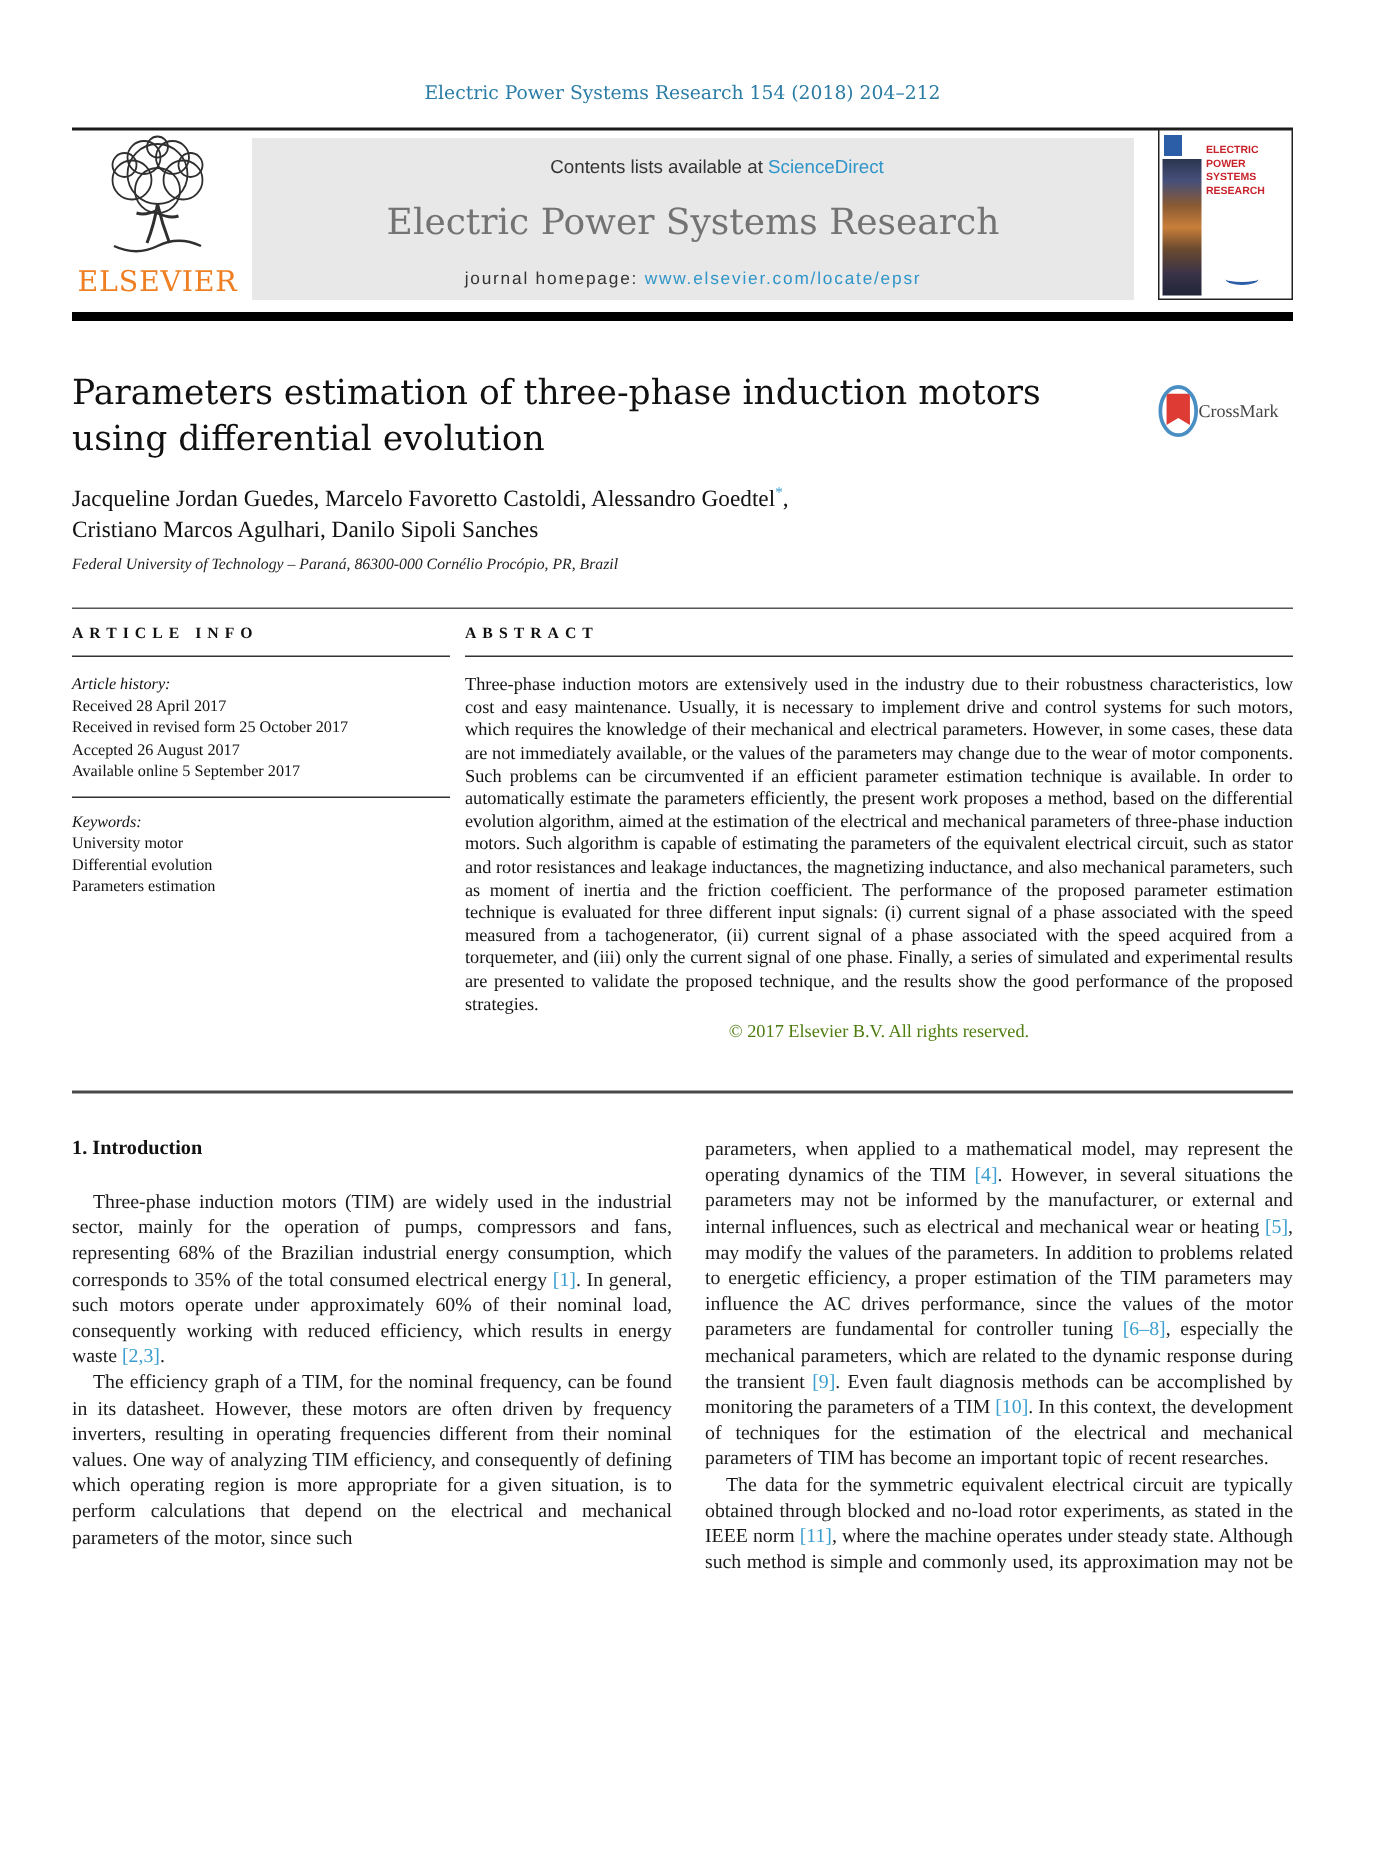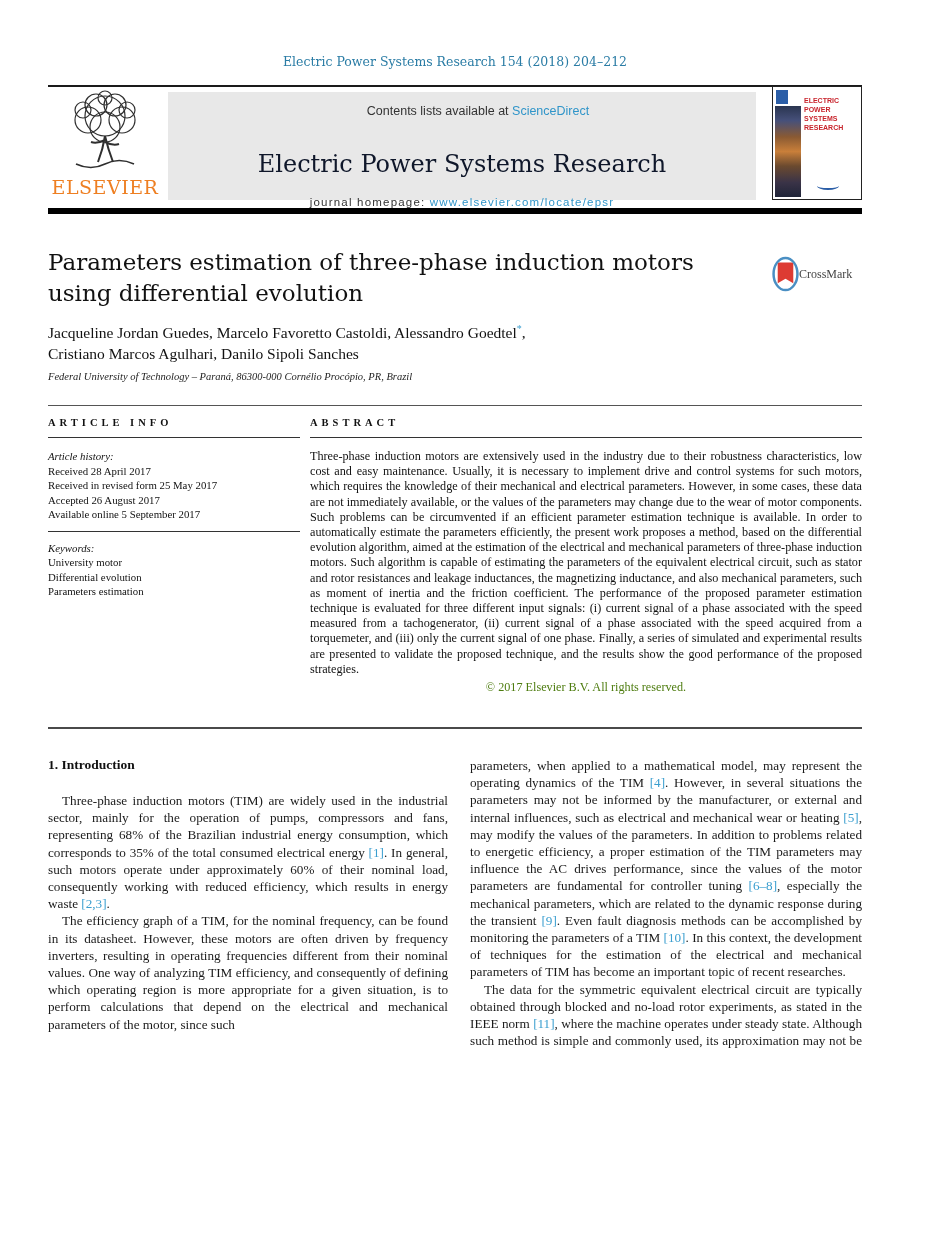--- a/index.html
+++ b/index.html
@@ -12,21 +12,21 @@
   .rule-top{position:absolute;top:85px;left:48px;width:814px;height:2px;background:#1a1a1a;}
 
   
   .header-band{position:absolute;top:90px;left:48px;width:814px;height:110px;}
   .elsevier-logo{position:absolute;left:0;top:0;width:114px;height:110px;text-align:center;}
   .elsevier-wordmark{font-family:"DejaVu Serif",serif;font-size:19px;color:#ee7f22;
                      letter-spacing:0.5px;margin-top:-2px;}
   .gray-box{position:absolute;left:120px;top:2px;width:588px;height:108px;background:#e8e8e8;
             text-align:center;}
   .contents-line{margin-top:12px;font-family:"Liberation Sans",sans-serif;font-size:12.5px;color:#333;margin-left:32px;}
-  .journal-title{margin-top:32px;font-family:"DejaVu Serif",serif;font-size:24px;color:#0f172a;}
+  .journal-title{margin-top:16px;font-family:"DejaVu Serif",serif;font-size:24px;color:#737373;}
   .homepage-line{margin-top:18px;font-family:"Liberation Sans",sans-serif;font-size:11.5px;
                  letter-spacing:1.2px;color:#333;}
   .link{color:#3095c9;text-decoration:none;cursor:pointer;}
 
   
   .cover{position:absolute;left:724px;top:-4px;width:88px;height:112px;background:#fff;
          border:1px solid #222;overflow:hidden;}
   .cover-square{position:absolute;left:3px;top:3px;width:12px;height:14px;background:#2b5ea7;}
   .cover-strip{position:absolute;left:2px;top:19px;bottom:2px;width:26px;
                background:linear-gradient(180deg,#2a3550 0%,#46507a 16%,#8a5a33 34%,#c97f3a 50%,#6b4a2f 66%,#3a3347 84%,#1f2438 100%);}
@@ -148,21 +148,21 @@
 
   <div class="affiliation">Federal University of Technology – Paraná, 86300-000 Cornélio Procópio, PR, Brazil</div>
 
   <div class="rule-info-top"></div>
 
   <div class="info-col">
     <div class="colhead">ARTICLE INFO</div>
     <div class="colhead-rule"></div>
     <div class="info-italic">Article history:</div>
     <div class="info-line">Received 28 April 2017</div>
-    <div class="info-line">Received in revised form 25 May 2017</div>
+    <div class="info-line">Received in revised form 25 October 2017</div>
     <div class="info-line">Accepted 26 August 2017</div>
     <div class="info-line">Available online 5 September 2017</div>
     <div class="info-rule"></div>
     <div class="info-italic">Keywords:</div>
     <div class="info-line">University motor</div>
     <div class="info-line">Differential evolution</div>
     <div class="info-line">Parameters estimation</div>
   </div>
 
   <div class="abstract-col">

